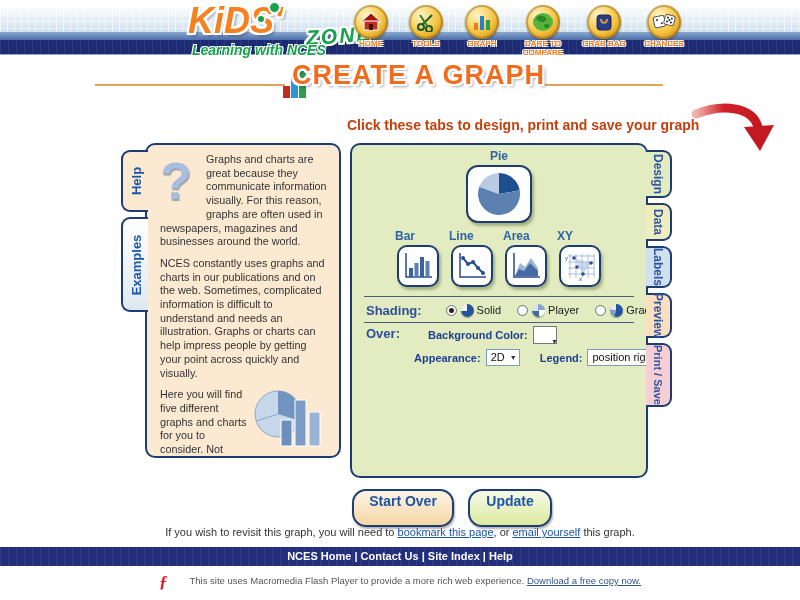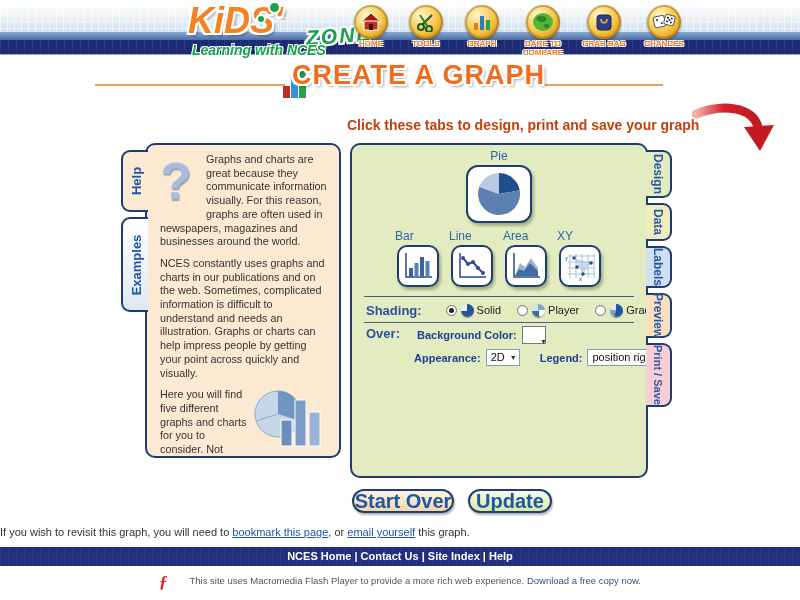--- a/index.html
+++ b/index.html
@@ -64,21 +64,21 @@
       border-right:none;border-radius:9px 0 0 9px;z-index:3;cursor:pointer;}
   .ltab-help{top:150px;height:62px;background:#fce9d2;}
   .ltab-examples{top:217px;height:95px;background:linear-gradient(#ffffff,#dfe8f2);}
   .vtext-left{position:absolute;left:50%;top:50%;transform:translate(-50%,-50%) rotate(-90deg);
       font-size:13px;font-weight:bold;color:#1d55a8;white-space:nowrap;}
 
   
   .design-panel{position:absolute;left:350px;top:143px;width:298px;height:335px;box-sizing:border-box;
       background:#e3ecc0;border:2px solid #1d3c73;border-radius:10px;z-index:2;}
   .pie-group{position:absolute;left:0;right:0;top:4px;text-align:center;}
-  .type-label{font-size:12px;font-weight:normal;color:#2e64a8;}
+  .type-label{font-size:12px;font-weight:bold;color:#2e64a8;}
   .pie-btn{width:66px;height:58px;margin:2px auto 0;background:#fff;border:2px solid #1d3c73;
       border-radius:12px;display:flex;align-items:center;justify-content:center;
       box-shadow:2px 3px 3px rgba(70,90,40,.4);cursor:pointer;box-sizing:border-box;}
   .types-row{position:absolute;top:84px;left:0;right:0;display:flex;justify-content:center;gap:8px;}
   .type-col{width:46px;text-align:left;}
   .type-btn{width:42px;height:42px;margin:2px auto 0;background:#fff;border:2px solid #1d3c73;
       border-radius:10px;display:flex;align-items:center;justify-content:center;
       box-shadow:2px 3px 3px rgba(70,90,40,.4);cursor:pointer;box-sizing:border-box;}
   .sep{position:absolute;left:12px;right:12px;height:1px;background:#4c5a86;}
   .sep1{top:151px;} .sep2{top:177px;}
@@ -90,21 +90,21 @@
   .radio{width:11px;height:11px;border-radius:50%;border:1px solid #777;
       background:radial-gradient(#fff 50%,#d5d5d5);position:relative;box-sizing:border-box;}
   .radio.checked::after{content:"";position:absolute;left:2px;top:2px;width:5px;height:5px;
       background:#222;border-radius:50%;}
   .mini-pie{width:13px;height:13px;border-radius:50%;margin:0 3px 0 4px;
       box-shadow:0 1px 1px rgba(0,0,0,.35);}
   .mp-solid{background:conic-gradient(#24559c 0 270deg,#eef2f8 270deg 360deg);}
   .mp-pattern{background:conic-gradient(#8aa5cc 0 90deg,#ffffff 90deg 170deg,#43699f 170deg 270deg,#d8e2ee 270deg);}
   .mp-gradient{background:conic-gradient(#24559c 0 200deg,#7f9cc4 200deg 280deg,#e4ebf4 280deg);}
   .style-label{position:absolute;left:14px;top:181px;}
-  .bg-row{position:absolute;left:65px;top:181px;display:flex;align-items:center;}
+  .bg-row{position:absolute;left:76px;top:181px;display:flex;align-items:center;}
   .small-blue{font-size:11px;font-weight:bold;color:#1d3f93;}
   .swatch{width:22px;height:16px;background:#fff;border:1px solid #777;margin-left:5px;
       position:relative;cursor:pointer;}
   .swatch::after{content:"▾";position:absolute;right:-1px;bottom:-3px;font-size:8px;color:#333;}
   .app-row{position:absolute;left:62px;top:204px;display:flex;align-items:center;font-size:11px;}
   .select{height:17px;border:1px solid #7f9db9;background:#fff;font-size:11px;color:#111;
       padding:1px 14px 0 4px;position:relative;margin-left:5px;box-sizing:border-box;cursor:pointer;
       white-space:nowrap;}
   .select::after{content:"▼";position:absolute;right:2px;top:4px;font-size:7px;color:#333;}
   .legend-lab{margin-left:20px;}
@@ -115,39 +115,39 @@
       display:flex;align-items:center;justify-content:center;}
   .rtab span{writing-mode:vertical-rl;font-size:12px;font-weight:bold;color:#2d55a5;white-space:nowrap;}
   .rt-design{top:150px;height:48px;background:#e3ecc0;}
   .rt-data{top:203px;height:38px;background:#eeedbb;}
   .rt-labels{top:246px;height:42px;background:#cfe1ef;}
   .rt-preview{top:293px;height:45px;background:#fbdfbf;}
   .rt-print{top:343px;height:64px;background:#f6ced3;}
   .rt-print span{font-size:11px;}
 
   
-  .action-btn{position:absolute;top:489px;height:24px;border:2px solid #1d3c73;border-radius:14px;
-      color:#1d55a8;font-weight:bold;font-size:20px;text-align:center;line-height:21px;
+  .action-btn{position:absolute;top:489px;height:38px;border:2px solid #1d3c73;border-radius:14px;
+      color:#1d55a8;font-weight:bold;font-size:14px;text-align:center;line-height:21px;
       box-shadow:1px 2px 2px rgba(0,0,0,.3);box-sizing:border-box;cursor:pointer;
       font-family:"Liberation Sans",sans-serif;}
   .btn-start{left:352px;width:102px;background:linear-gradient(#fdf4e5,#f6d6a4);}
   .btn-update{left:468px;width:84px;background:linear-gradient(#f6fae8,#dcea9e);}
 
   
-  .revisit{position:absolute;left:0;right:0;top:526px;text-align:left;font-size:11px;color:#333;}
+  .revisit{position:absolute;left:0;right:0;top:526px;text-align:center;font-size:11px;color:#333;}
   .revisit a{color:#1d55a8;text-decoration:underline;cursor:pointer;}
   .pre{white-space:pre-wrap;}
   .footer{position:absolute;left:0;top:547px;width:800px;height:19px;background:#232f7d;
       color:#fff;font-size:11px;font-weight:bold;text-align:center;line-height:19px;
       background-image:repeating-linear-gradient(to right, rgba(255,255,255,.06) 0 1px, transparent 1px 8px);}
   .footer a{color:#fff;text-decoration:none;cursor:pointer;}
   .flash{position:absolute;left:0;right:0;top:572px;text-align:center;font-size:9.5px;color:#555;}
   .flash-f{display:inline-block;font-family:"Liberation Serif",serif;font-style:italic;font-weight:bold;
       font-size:17px;color:#e31b23;margin-right:22px;vertical-align:-3px;}
-  .flash a{color:#335588;cursor:pointer;}
+  .flash a{color:#335588;text-decoration:underline;cursor:pointer;}
 </style>
 </head>
 <body>
 
 <div class="page">
 
   <div class="header">
     <div class="sky"></div>
     <div class="stripe-mid"></div>
     <div class="stripe-navy"></div>

